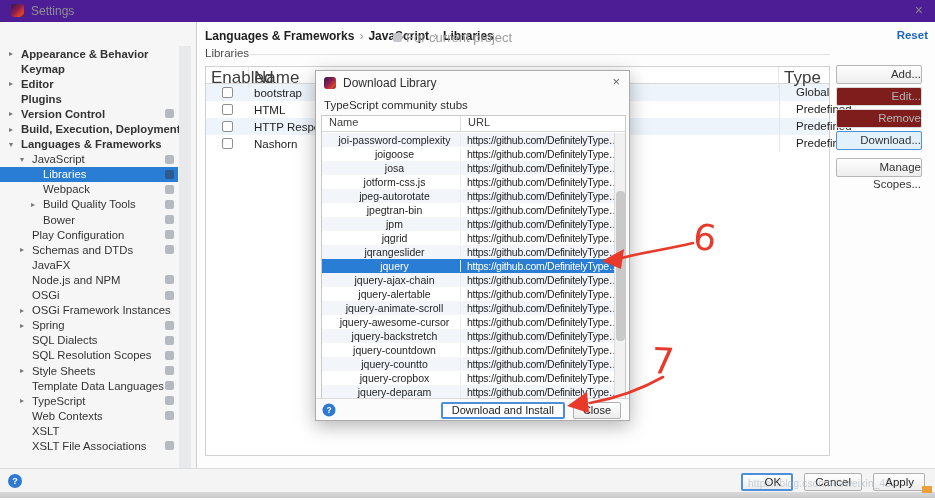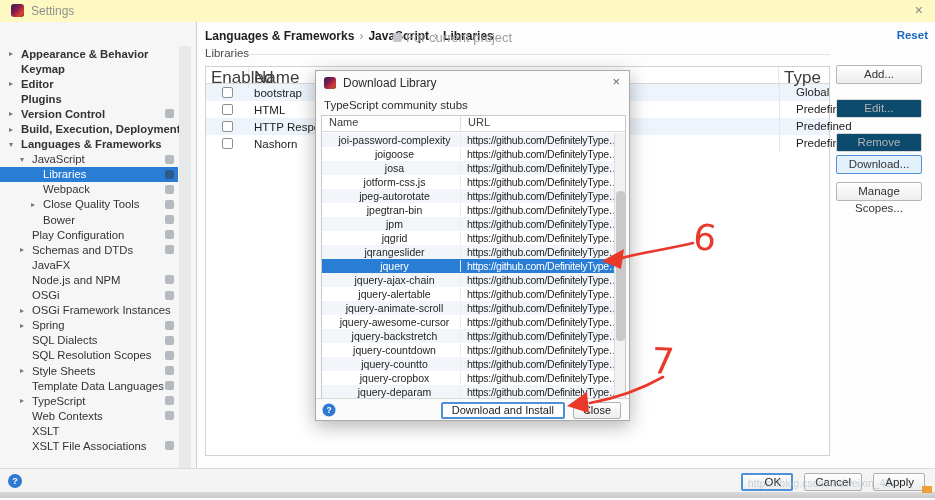--- a/index.html
+++ b/index.html
@@ -7,21 +7,21 @@
   body {
     width:935px; height:500px; position:relative; overflow:hidden;
     font-family:"Liberation Sans", sans-serif; background:#ffffff;
     -webkit-font-smoothing:antialiased;
   }
   .screen { position:absolute; left:0; top:0; width:935px; height:492px; background:#fbfbfb; }
   .bottom-strip { position:absolute; left:0; top:492px; width:935px; height:6px;
     background:linear-gradient(#dadada,#c9c9c9); }
 
   
-  .titlebar { position:absolute; left:0; top:0; width:935px; height:22px; background:#fef9c3; }
+  .titlebar { position:absolute; left:0; top:0; width:935px; height:22px; background:#4c1d95; }
   .app-icon { position:absolute; left:11px; top:4px; width:13px; height:13px; border-radius:3px;
     background:linear-gradient(135deg,#2b1a4e 0%,#8c1d4f 45%,#e0452c 80%,#1b1b1b 100%); }
   .win-title { position:absolute; left:31px; top:4px; font-size:12px; color:#8f8f8f; }
   .win-close { position:absolute; right:12px; top:2px; font-size:14px; color:#888; cursor:default; }
 
   
   .searchbox { position:absolute; left:4px; top:24px; width:184px; height:17px; background:#fff;
     border:1px solid #bcbcbc; border-radius:2px; display:flex; align-items:center; padding:0 4px; }
   .searchbox svg { display:block; }
   .search-caret { font-size:6px; color:#8a8a8a; margin-left:1px; }
@@ -65,23 +65,23 @@
   .libhead span { font-size:17px; color:#3c3c3c; padding:1px 0 0 5px; border-right:1px solid #e6e6e6; }
   .libhead span:last-child { border-right:none; }
   .librow { display:grid; grid-template-columns:43px 530px 50px; height:17px; align-items:center; }
   .librow.stripe { background:var(--stripe); }
   .cell-en { display:flex; justify-content:center; }
   .cb { width:11px; height:11px; border:1px solid #8f8f8f; border-radius:2px; background:#fff; }
   .cell-name { font-size:11.5px; color:#222; padding-left:5px; white-space:nowrap; overflow:hidden; }
   .cell-type { font-size:11.5px; color:#222; padding-left:16px; border-left:1px solid #e6e6e6; height:17px; line-height:17px; }
 
   .btncol { position:absolute; left:639px; top:43px; width:86px; display:flex; flex-direction:column; gap:3px; }
-  .sbtn { height:19px; font-size:11.5px; color:#333; text-align:center; line-height:17px;
+  .sbtn { height:19px; font-size:11.5px; color:#333; text-align:right; line-height:17px;
     background:linear-gradient(#fefefe,#ededed); border:1px solid #b6b6b6; border-radius:2px; cursor:default; }
-  .sbtn.disabled { color:#b4b4b4; background:#0c4a6e; border-color:#d9d9d9;margin-top:12px; }
+  .sbtn.disabled { color:#b4b4b4; background:#7f1d1d; border-color:#d9d9d9; }
   .sbtn.focus { background:var(--dlbg); border:1.5px solid var(--focus); line-height:16px; }
   .sbtn.gap { margin-top:5px; }
 
   
   .bottombar { position:absolute; left:0; top:468px; width:935px; height:24px; background:#f4f4f4;
     border-top:1px solid #dcdcdc; }
   .help-circle { width:14px; height:14px; border-radius:50%; background:#2e7ad2; color:#fff;
     font-size:9px; font-weight:bold; text-align:center; line-height:14px; }
   .foot-help { position:absolute; left:8px; top:5px; }
   .footbtns { position:absolute; right:10px; top:4px; display:flex; gap:11px; }
@@ -192,21 +192,21 @@
           <span class="tlabel">Libraries</span>
           <span class="titem-icon"></span>
         </div>
         <div class="trow lvl2">
           <span class="chev"></span>
           <span class="tlabel">Webpack</span>
           <span class="titem-icon"></span>
         </div>
         <div class="trow lvl2">
           <span class="chev">▸</span>
-          <span class="tlabel">Close Quality Tools</span>
+          <span class="tlabel">Build Quality Tools</span>
           <span class="titem-icon"></span>
         </div>
         <div class="trow lvl2">
           <span class="chev"></span>
           <span class="tlabel">Bower</span>
           <span class="titem-icon"></span>
         </div>
         <div class="trow lvl1">
           <span class="chev"></span>
           <span class="tlabel">Play Configuration</span>

